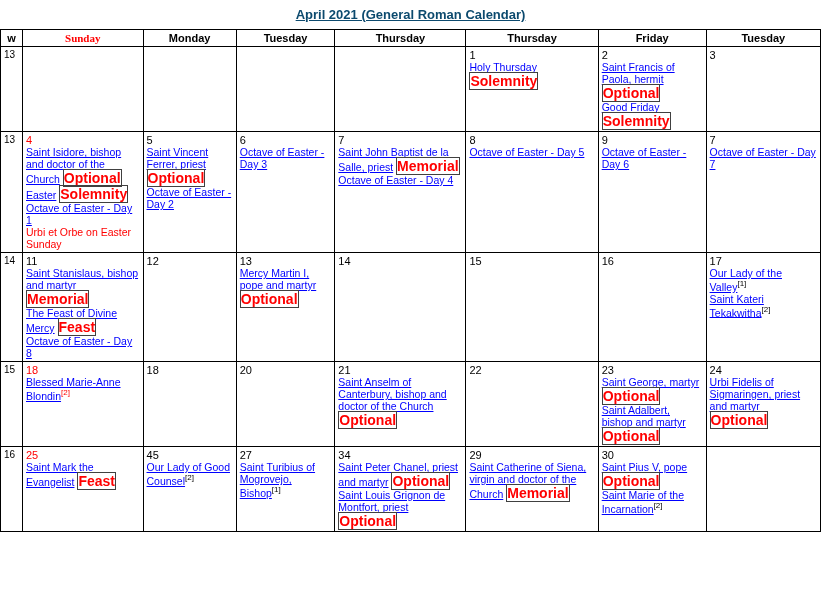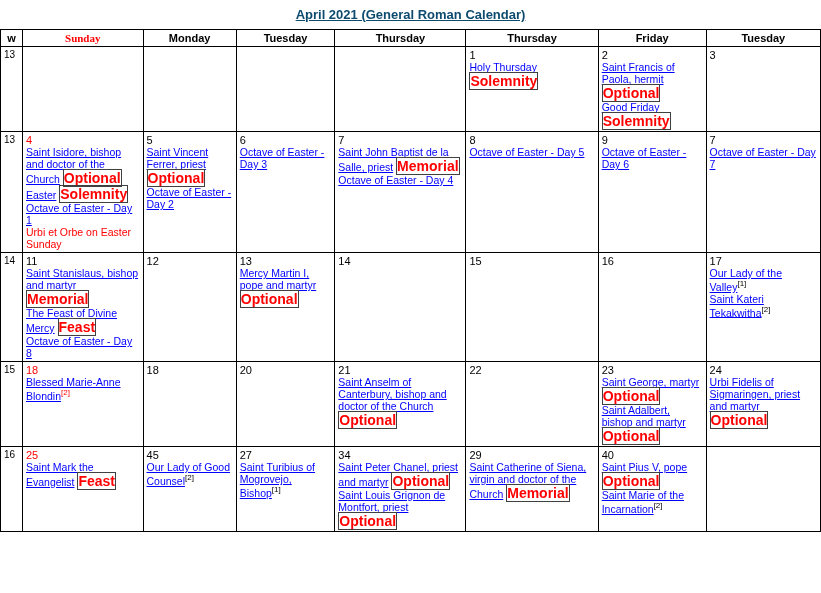--- a/index.html
+++ b/index.html
@@ -214,21 +214,21 @@
         </td>
         <td>
           <span class="day-num">34</span>
           <div class="cell-content"><a href="#">Saint Peter Chanel, priest and martyr</a> <span class="badge">Optional</span><br><a href="#">Saint Louis Grignon de Montfort, priest</a> <span class="badge">Optional</span><br></div>
         </td>
         <td>
           <span class="day-num">29</span>
           <div class="cell-content"><a href="#">Saint Catherine of Siena, virgin and doctor of the Church</a> <span class="badge">Memorial</span><br></div>
         </td>
         <td>
-          <span class="day-num">40</span>
+          <span class="day-num">30</span>
           <div class="cell-content"><a href="#">Saint Pius V, pope</a> <span class="badge">Optional</span><br><a href="#">Saint Marie of the Incarnation</a><sup>[2]</sup><br></div>
         </td>
         <td>
           <span class="day-num"></span>
           <div class="cell-content"></div>
         </td>
       </tr>
     </tbody>
 </table>
 

